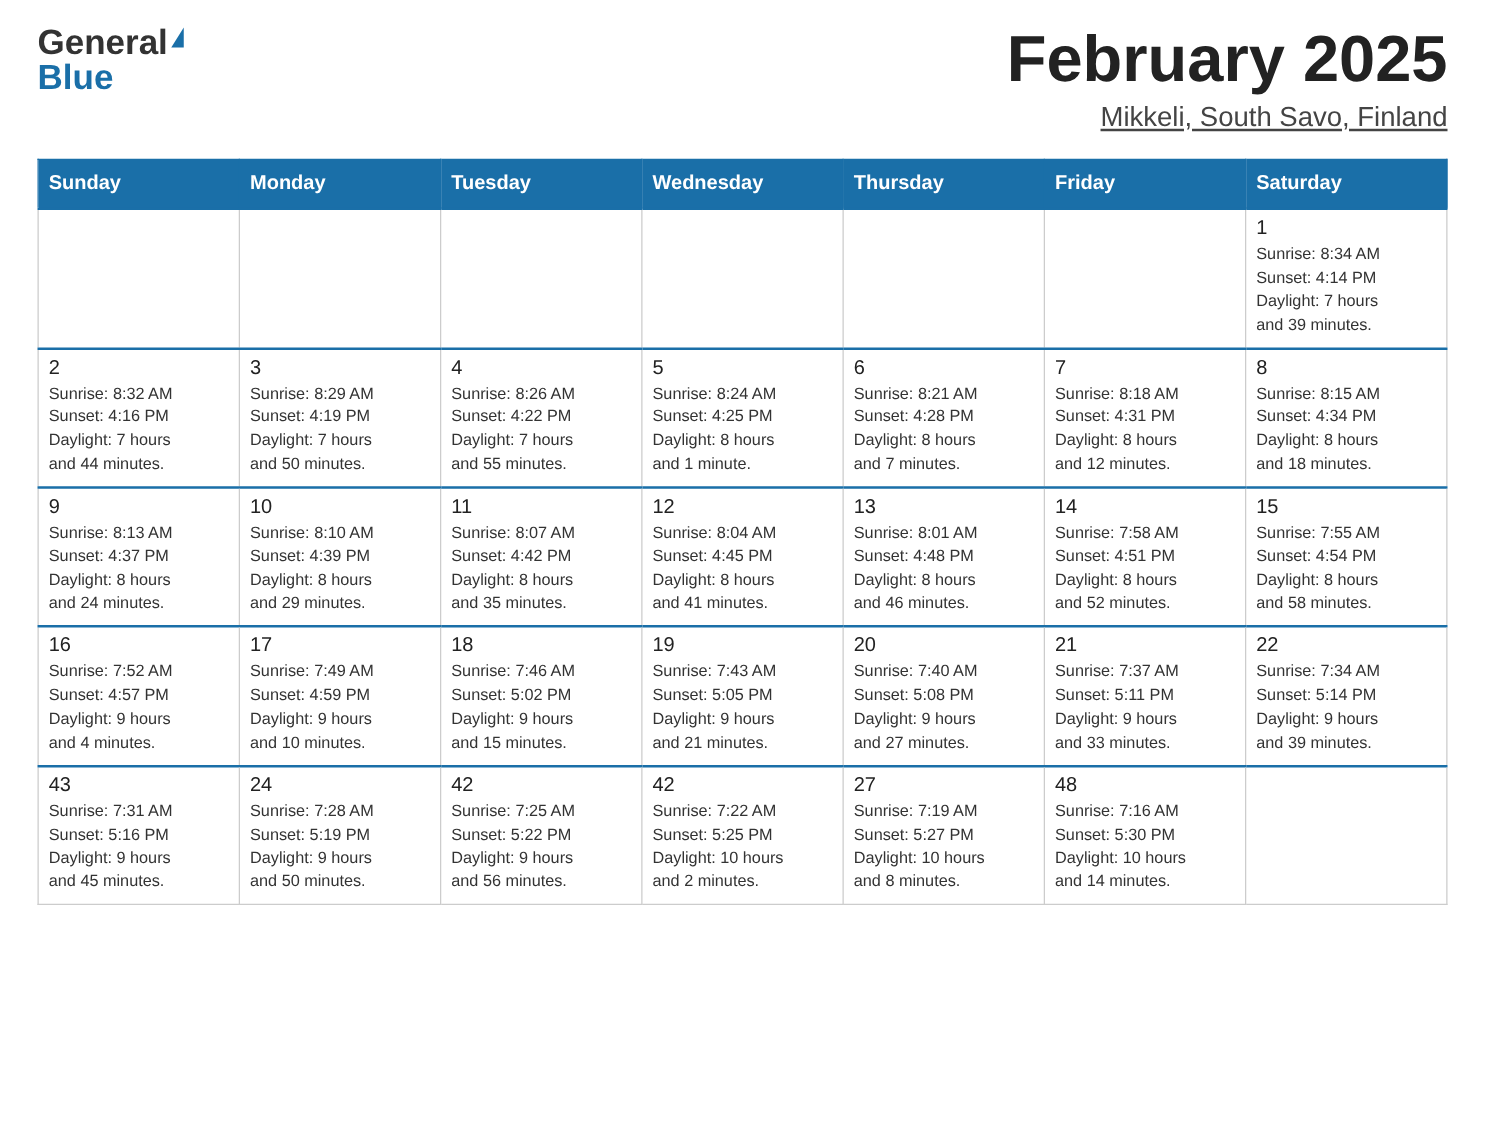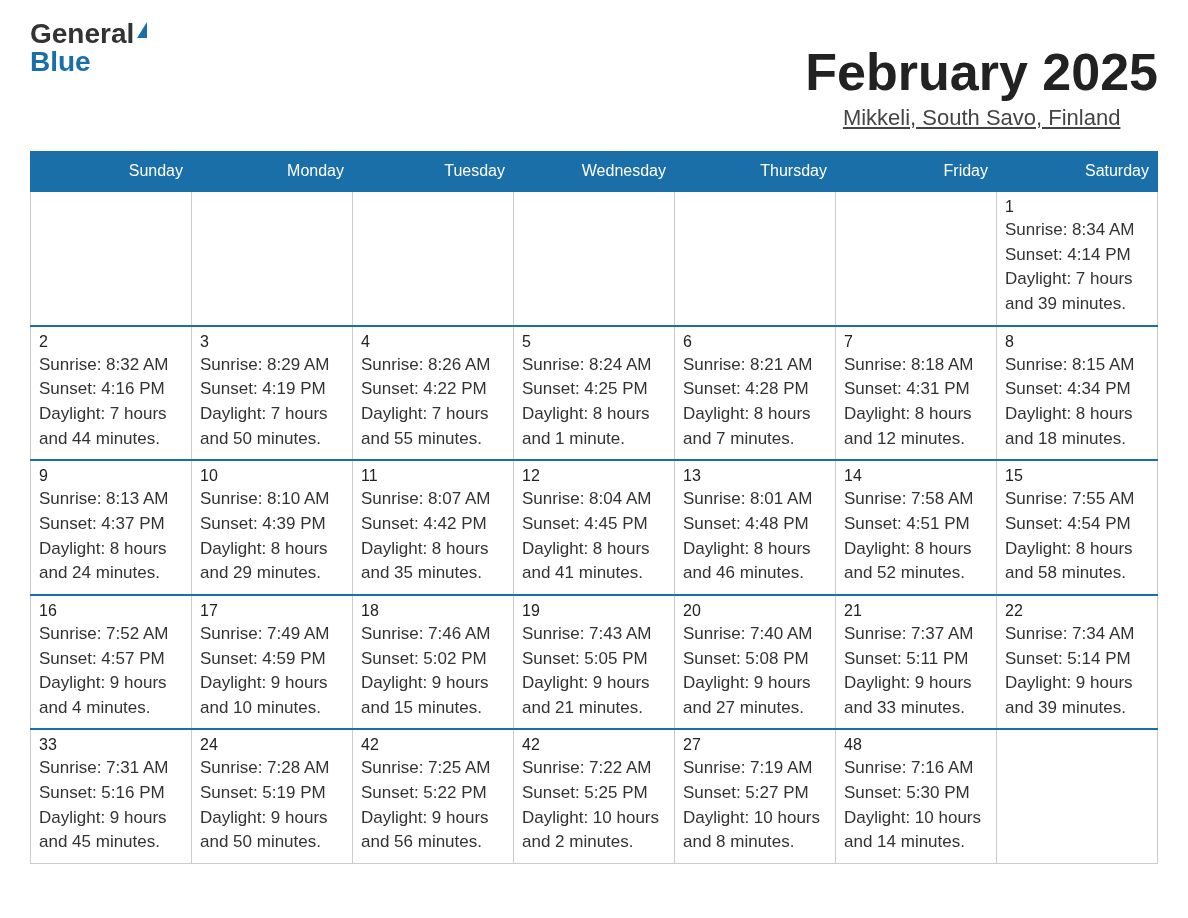--- a/index.html
+++ b/index.html
@@ -39,22 +39,21 @@
       width: 0;
       height: 0;
       border-left: 10px solid transparent;
       border-bottom: 16px solid #1a6fa8;
       margin-left: 3px;
       vertical-align: middle;
       position: relative;
       top: -4px;
     }
     .title-block {
-      text-align: center;
-      margin-top: 24px;
+      text-align: right;
     }
     .title-block h1 {
       font-size: 52px;
       font-weight: bold;
       color: #222;
       line-height: 1.1;
     }
     .title-block h2 {
       font-size: 22px;
       font-weight: normal;
@@ -63,23 +62,23 @@
       text-decoration: underline;
     }
     .calendar {
       width: 100%;
       border-collapse: collapse;
     }
     .calendar th {
       background: #1a6fa8;
       color: #fff;
       font-size: 16px;
-      font-weight: normal;
+      font-weight: bold;
       padding: 10px 8px;
-      text-align: right;
+      text-align: left;
       border: 1px solid #1a6fa8;
     }
     .calendar td {
       vertical-align: top;
       padding: 6px 8px 8px 8px;
       border: 1px solid #ccc;
       width: calc(100% / 7);
       min-height: 110px;
       font-size: 12px;
       color: #333;
@@ -89,21 +88,21 @@
       border-top: 2px solid #1a6fa8;
     }
     .day-number {
       font-size: 16px;
       font-weight: normal;
       color: #222;
       display: block;
       margin-bottom: 2px;
     }
     .day-info {
-      font-size: 17px;
+      font-size: 13px;
       color: #333;
       line-height: 1.45;
     }
     .empty-cell {
       background: #f5f5f5;
     }
   </style>
 </head>
 <body>
 
@@ -231,21 +230,21 @@
           <span class="day-number">21</span>
           <div class="day-info">Sunrise: 7:37 AM<br>Sunset: 5:11 PM<br>Daylight: 9 hours<br>and 33 minutes.</div>
         </td>
         <td>
           <span class="day-number">22</span>
           <div class="day-info">Sunrise: 7:34 AM<br>Sunset: 5:14 PM<br>Daylight: 9 hours<br>and 39 minutes.</div>
         </td>
       </tr>
       <tr class="week-row">
         <td>
-          <span class="day-number">33</span>
+          <span class="day-number">43</span>
           <div class="day-info">Sunrise: 7:31 AM<br>Sunset: 5:16 PM<br>Daylight: 9 hours<br>and 45 minutes.</div>
         </td>
         <td>
           <span class="day-number">24</span>
           <div class="day-info">Sunrise: 7:28 AM<br>Sunset: 5:19 PM<br>Daylight: 9 hours<br>and 50 minutes.</div>
         </td>
         <td>
           <span class="day-number">42</span>
           <div class="day-info">Sunrise: 7:25 AM<br>Sunset: 5:22 PM<br>Daylight: 9 hours<br>and 56 minutes.</div>
         </td>

